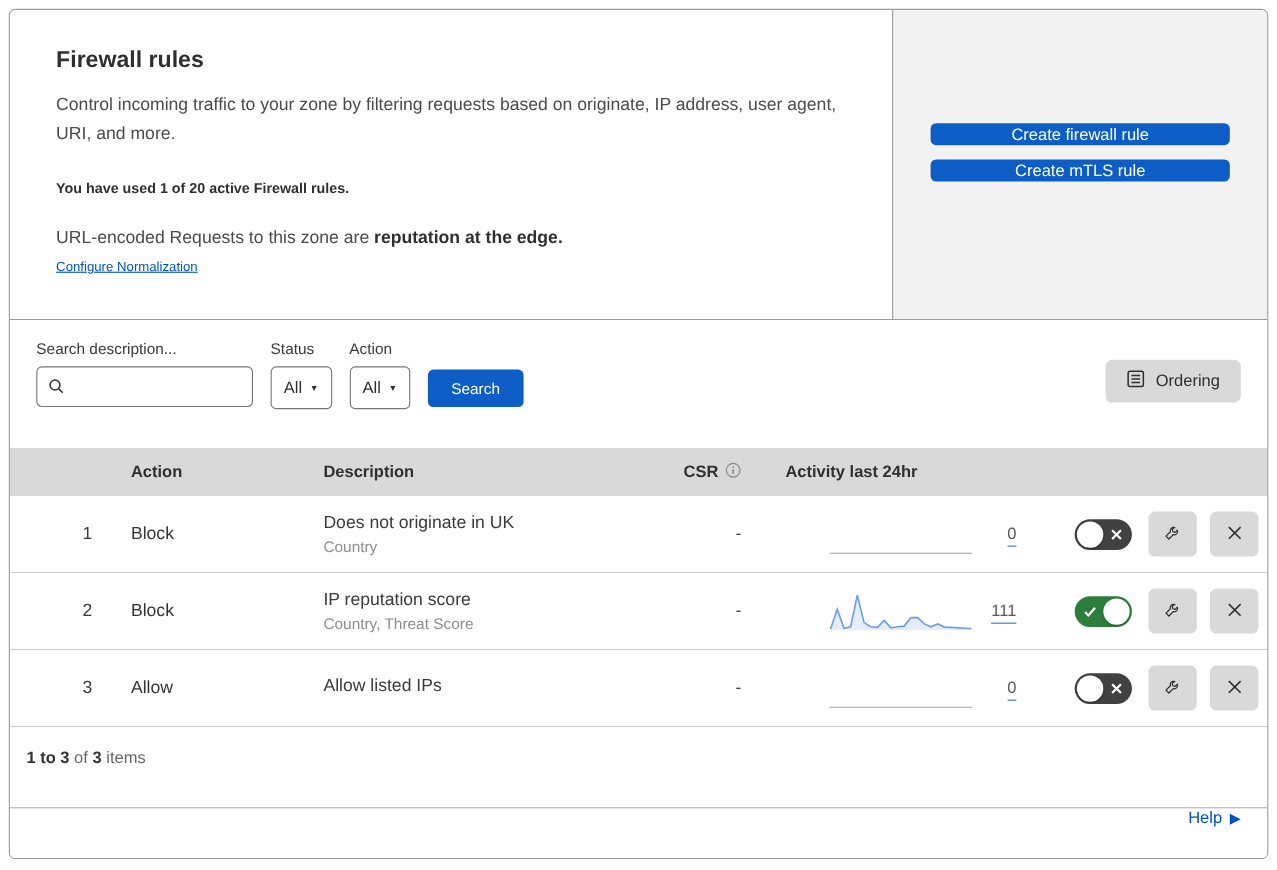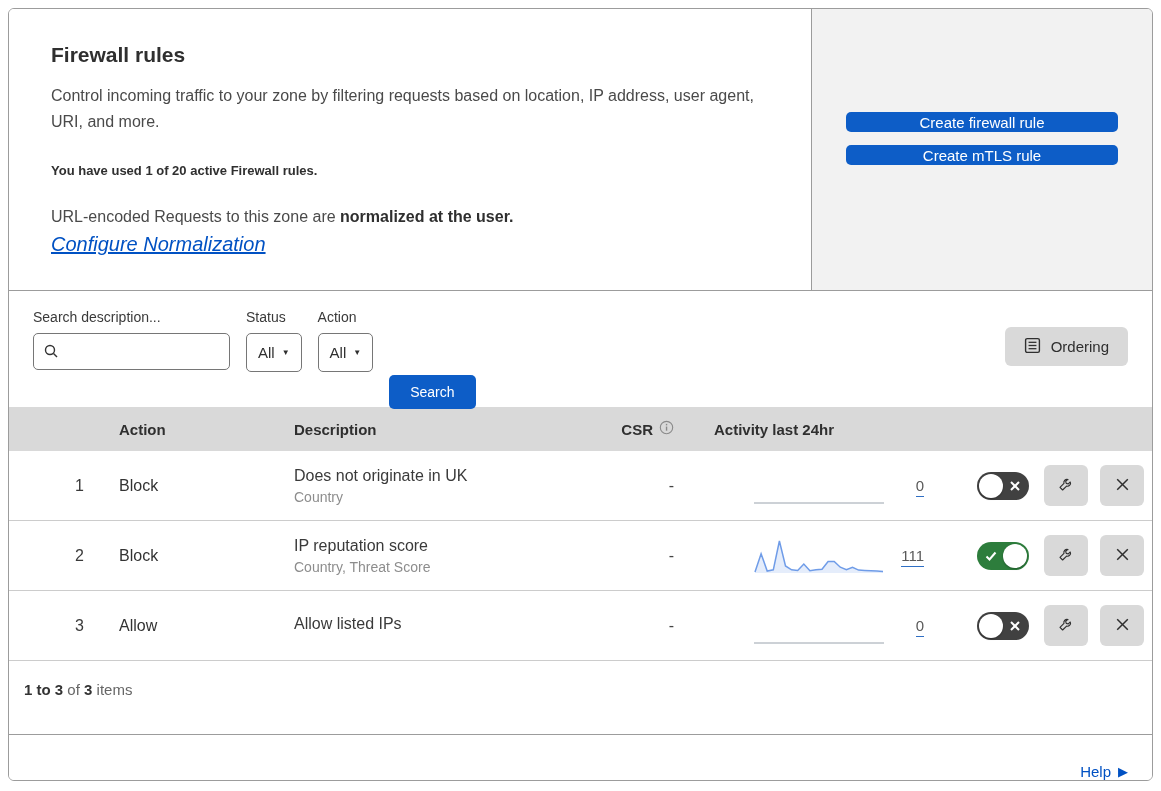--- a/index.html
+++ b/index.html
@@ -15,21 +15,21 @@
     background:#fff; overflow:hidden;
   }
   
   .top-section { display:flex; min-height:282px; border-bottom:1px solid #9c9c9c; }
   .top-left { flex:1; padding:34px 42px 26px; background:#fff; }
   .page-title { margin:0 0 16px; font-size:21px; font-weight:600; color:#2f2f2f; }
   .desc { margin:0 0 28px; font-size:16px; line-height:26px; color:#4a4a4a; max-width:735px; }
   .usage { margin:0 0 30px; font-size:13px; font-weight:700; color:#2f2f2f; }
   .norm { margin:0 0 7px; font-size:16px; color:#4a4a4a; }
   .norm strong { color:#2f2f2f; }
-  .text-link { color:#0051c3; text-decoration:underline; font-size:20px; cursor:pointer;font-style:italic; }
+  .text-link { color:#0051c3; text-decoration:underline; font-size:12px; cursor:pointer; }
   .top-right {
     width:341px; background:#f2f2f2; border-left:1px solid #9c9c9c;
     padding-top:103px; display:flex; flex-direction:column; align-items:center; gap:13px;
   }
   .btn-primary {
     width:272px; height:20px; background:#0d5dc7; color:#fff;
     border:none; border-radius:5px; font-size:15px; cursor:pointer;
     font-family:"Liberation Sans", sans-serif;
   }
   
@@ -46,21 +46,20 @@
     height:39px; border:1px solid #767676; border-radius:5px; background:#fff;
     display:inline-flex; align-items:center; gap:7px; padding:0 11px;
     font-size:15px; color:#2f2f2f; cursor:pointer;
   }
   .caret { font-size:8px; color:#2f2f2f; line-height:1; }
   .btn-wrap { padding-top:27px; }
   .search-btn {
     height:34px; padding:0 21px; background:#0d5dc7; color:#fff;
     border:none; border-radius:5px; font-size:14px; cursor:pointer;
     font-family:"Liberation Sans", sans-serif;
-    margin-top:39px;
   }
   .ordering-btn {
     position:absolute; right:24px; top:36px; height:39px; padding:14px 19px;
     background:#d9d9d9; border:none; border-radius:6px;
     display:flex; align-items:center; gap:10px;
     font-size:15px; color:#2f2f2f; cursor:pointer;
     font-family:"Liberation Sans", sans-serif;
   }
   
   .thead, .trow {
@@ -96,35 +95,35 @@
     width:44px; height:41px; background:#d9d9d9; border:none; border-radius:6px;
     display:flex; align-items:center; justify-content:center; cursor:pointer;
   }
   
   .items-footer {
     height:74px; display:flex; align-items:center;
     padding:0 0 16px 15px; border-bottom:1px solid #9c9c9c;
     font-size:15px; color:#666; background:#fff;
   }
   .items-footer strong { color:#333; font-weight:700; }
-  .help-bar { height:45px; display:flex; align-items:flex-end; justify-content:flex-end; padding-right:24px; background:#fff; }
+  .help-bar { height:45px; display:flex; align-items:flex-start; justify-content:flex-end; padding-right:24px; background:#fff; }
   .help-link { display:flex; align-items:center; gap:7px; color:#0051c3; font-size:15px; cursor:pointer; text-decoration:none; }
   .help-arrow { font-size:13px; color:#0051c3; }
 </style>
 </head>
 <body>
 
 <div class="card">
 
   <div class="top-section">
     <div class="top-left">
       <h1 class="page-title">Firewall rules</h1>
-      <p class="desc">Control incoming traffic to your zone by filtering requests based on location, IP address, user agent, URI, and more.</p>
+      <p class="desc">Control incoming traffic to your zone by filtering requests based on originate, IP address, user agent, URI, and more.</p>
       <p class="usage">You have used 1 of 20 active Firewall rules.</p>
-      <p class="norm"><span>URL-encoded Requests to this zone are </span><strong>normalized at the user.</strong></p>
+      <p class="norm"><span>URL-encoded Requests to this zone are </span><strong>reputation at the edge.</strong></p>
       <a class="text-link">Configure Normalization</a>
     </div>
     <div class="top-right">
       <button class="btn-primary">Create firewall rule</button>
       <button class="btn-primary">Create mTLS rule</button>
     </div>
   </div>
 
   <div class="filter-section">
     <div class="fgroup">

